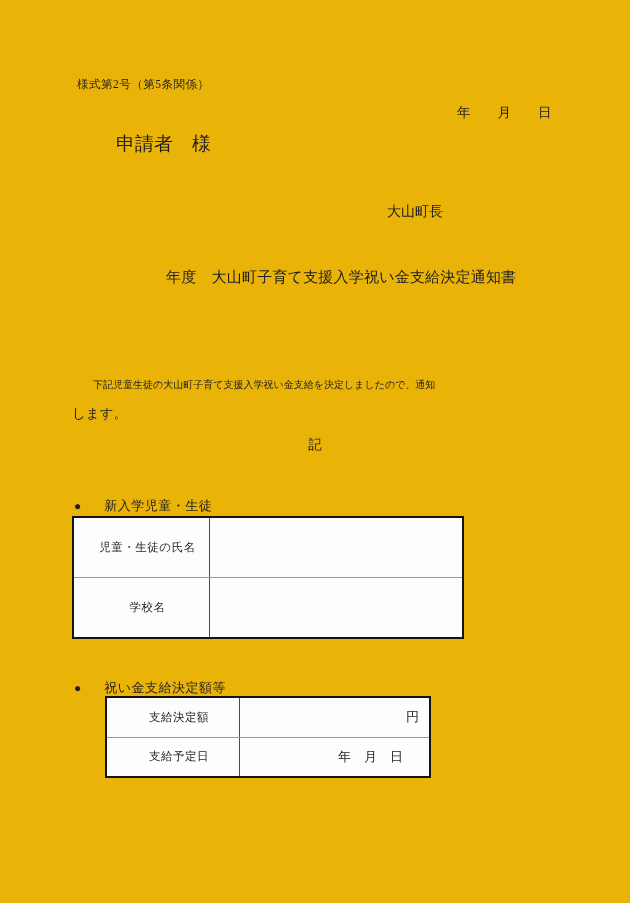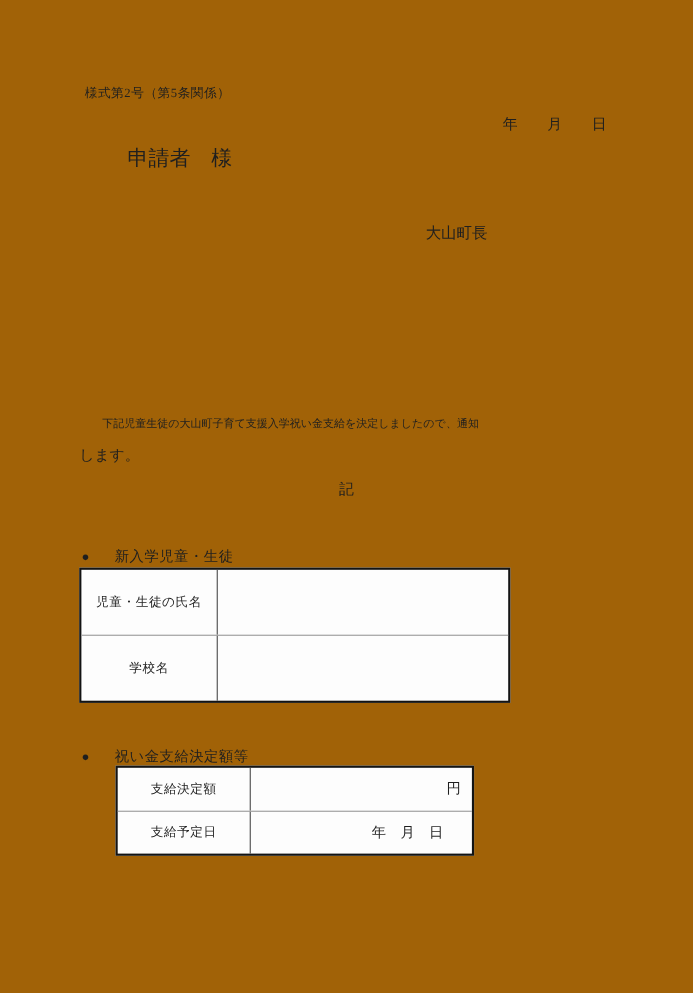--- a/index.html
+++ b/index.html
@@ -4,21 +4,21 @@
 <style>
   html, body {
     margin: 0;
     padding: 0;
     background: #ffffff;
   }
   .page {
     position: relative;
     width: 630px;
     height: 903px;
-    background: #a16207;
+    background: #eab308;
     font-family: "Liberation Serif", "DejaVu Serif", serif;
     color: #1f1f1f;
     overflow: hidden;
   }
   .abs { position: absolute; white-space: pre; }
 
   .form-number   { left: 77px;  top: 77px;  font-size: 11.5px; letter-spacing: 0.5px; }
   .date-line     { left: 457px; top: 104px; font-size: 13.5px; }
   .addressee     { left: 116px; top: 131px; font-size: 19px; }
   .sender        { left: 387px; top: 203px; font-size: 14px; }
@@ -44,21 +44,21 @@
     left: 72px;
     border: 2px solid #141414;
     background: #fdfdfd;
     display: flex;
     flex-direction: column;
     box-sizing: border-box;
   }
   .table-1 { top: 516px; width: 392px; height: 123px; }
   .table-2 { top: 696px; width: 326px; height: 82px; margin-left: 33px; }
 
-  .t-row { display: flex; flex: 1; border-top: 1px solid #9a9a9a; }
+  .t-row { display: flex; flex: 1; border-top: 1px solid #9a9a9a; padding-left: 12px; }
   .t-row:first-child { border-top: none; }
 
   .cell-label {
     border-right: 1px solid #4a4a4a;
     display: flex;
     align-items: center;
     justify-content: center;
     font-size: 11.5px;
     letter-spacing: 0.5px;
     box-sizing: border-box;
@@ -83,20 +83,21 @@
 <div class="page">
 
   <div class="abs form-number">様式第2号（第5条関係）</div>
 
   <div class="abs date-line">年　　月　　日</div>
 
   <div class="abs addressee">申請者　様</div>
 
   <div class="abs sender">大山町長</div>
 
+  <div class="abs doc-title">年度　大山町子育て支援入学祝い金支給決定通知書</div>
 
   <div class="abs body-line-1">下記児童生徒の大山町子育て支援入学祝い金支給を決定しましたので、通知</div>
   <div class="abs body-line-2">します。</div>
 
   <div class="abs ki-marker">記</div>
 
   <div class="section-head head-1">
     <span class="bullet">●</span>
     <span class="head-label">新入学児童・生徒</span>
   </div>

